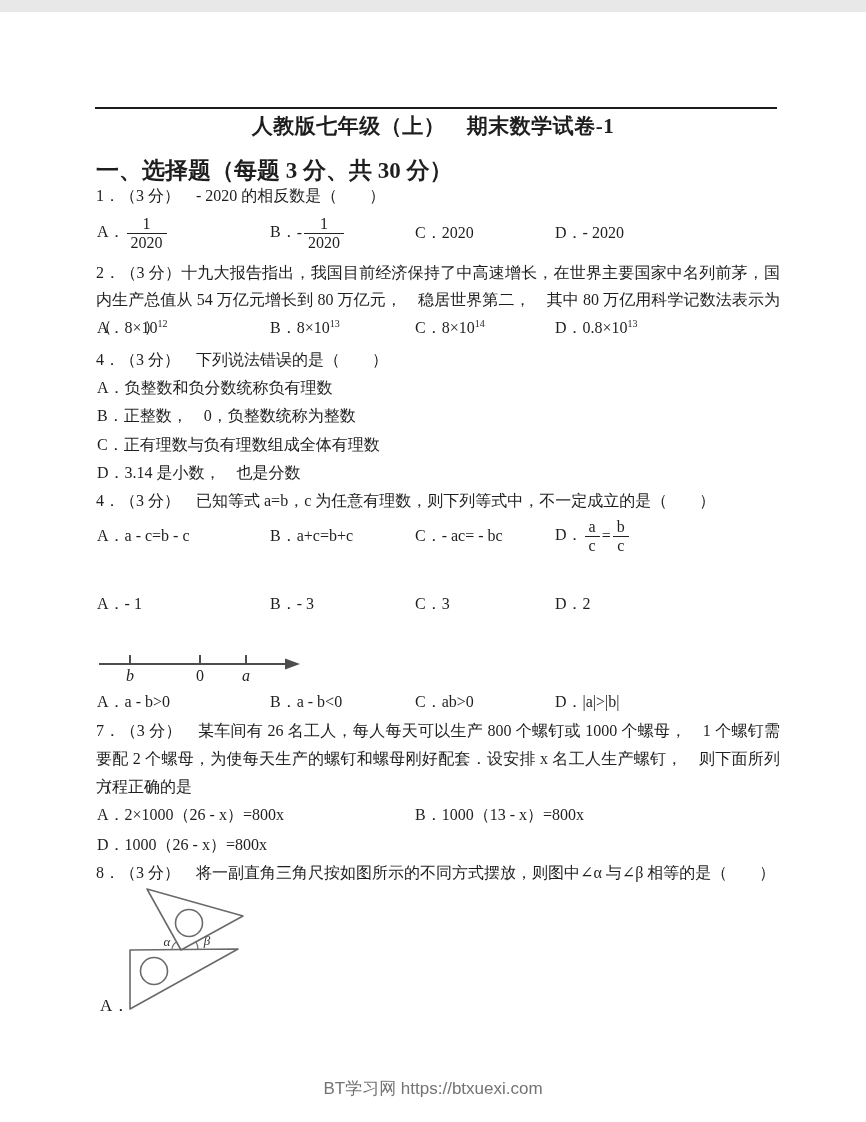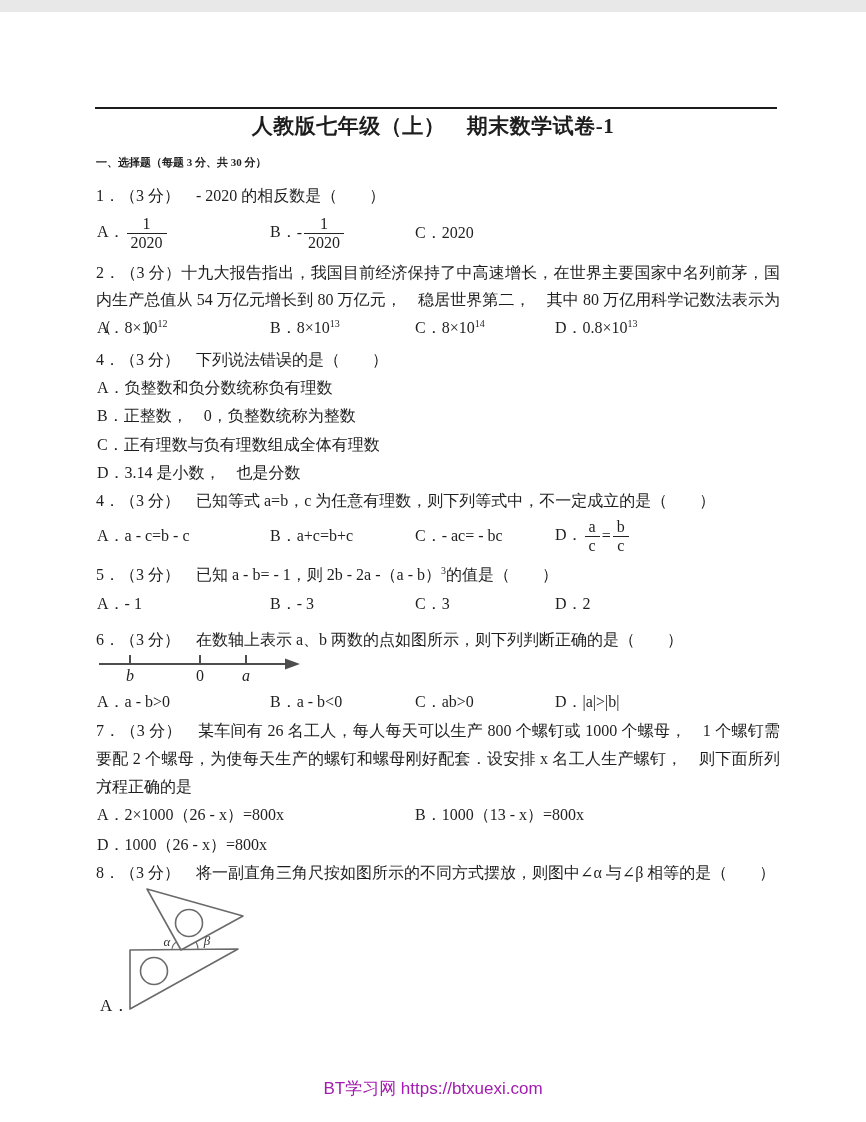--- a/index.html
+++ b/index.html
@@ -10,33 +10,33 @@
     margin: 12px auto;
     background: #ffffff;
     color: #1e1e1e;
     font-family: "Liberation Serif", "DejaVu Serif", serif;
     font-size: 16px;
     overflow: hidden;
   }
   .abs { position: absolute; }
   .rule { left: 95px; top: 95px; width: 682px; height: 0; border-top: 2px solid #1c1c1c; }
   .title { left: 0; top: 100px; width: 866px; text-align: center; font-weight: 700; font-size: 21px; letter-spacing: 0.5px; }
-  .sec-heading { left: 96px; top: 143px; font-weight: 700; font-size: 11px; }
+  .sec-heading { left: 96px; top: 143px; font-weight: 700; font-size: 23px; }
   .stem { left: 96px; width: 684px; line-height: 27px; text-align: justify; }
   .line1 { line-height: 22px; }
   .opts4 { left: 97px; width: 684px; display: grid; grid-template-columns: 173px 145px 140px 1fr; align-items: center; }
   .opts2 { left: 97px; width: 684px; display: grid; grid-template-columns: 318px 1fr; align-items: center; }
   .optline { left: 97px; width: 684px; }
   .frac { display: inline-block; vertical-align: middle; text-align: center; line-height: 1.12; margin: 0 2px; }
   .frac .num { display: block; padding: 0 4px; }
   .frac .den { display: block; padding: 0 4px; border-top: 1.5px solid #222; }
   sup.e { font-size: 10px; line-height: 0; vertical-align: super; }
   .sign { vertical-align: middle; }
   .fig-label { font-size: 17px; }
-  .footer { left: 0; top: 1065px; width: 866px; text-align: center; color: #a21caf;
+  .footer { left: 0; top: 1065px; width: 866px; text-align: center; color: #737373;
             font-family: "Liberation Sans", "DejaVu Sans", sans-serif; font-size: 17px; }
   svg { display: block; }
   svg text { font-family: "Liberation Serif", "DejaVu Serif", serif; }
 </style>
 </head>
 <body>
 
 <div class="page">
 
   <div class="abs rule"></div>
@@ -47,20 +47,21 @@
 
   <div class="abs stem line1" style="top:173px">1．（3 分）　- 2020 的相反数是（　　）</div>
   <div class="abs opts4" style="top:196px; height:50px">
     <div>
       <span>A．</span><span class="frac"><span class="num">1</span><span class="den">2020</span></span>
     </div>
     <div>
       <span>B．</span><span class="sign">-</span><span class="frac"><span class="num">1</span><span class="den">2020</span></span>
     </div>
     <div>C．2020</div>
+    <div>D．- 2020</div>
   </div>
 
   <div class="abs stem" style="top:247px">2．（3 分）十九大报告指出，我国目前经济保持了中高速增长，在世界主要国家中名列前茅，国内生产总值从 54 万亿元增长到 80 万亿元，　稳居世界第二，　其中 80 万亿用科学记数法表示为（　　）</div>
   <div class="abs opts4 line1" style="top:305px">
     <div><span>A．</span><span>8×10</span><sup class="e">12</sup></div>
     <div><span>B．</span><span>8×10</span><sup class="e">13</sup></div>
     <div><span>C．</span><span>8×10</span><sup class="e">14</sup></div>
     <div><span>D．</span><span>0.8×10</span><sup class="e">13</sup></div>
   </div>
 
@@ -73,31 +74,27 @@
   <div class="abs stem line1" style="top:478px">4．（3 分）　已知等式 a=b，c 为任意有理数，则下列等式中，不一定成立的是（　　）</div>
   <div class="abs opts4" style="top:498px; height:52px">
     <div>A．a - c=b - c</div>
     <div>B．a+c=b+c</div>
     <div>C．- ac= - bc</div>
     <div>
       <span>D．</span><span class="frac"><span class="num">a</span><span class="den">c</span></span><span class="sign">=</span><span class="frac"><span class="num">b</span><span class="den">c</span></span>
     </div>
   </div>
 
-  <div class="abs stem line1" style="top:552px">
-    <span>5．（3 分）　已知 a - b= - 1，则 2b - 2a -（a - b）</span><sup class="e">3</sup><span>的值是（　　）</span>
-  </div>
   <div class="abs opts4 line1" style="top:581px">
     <div>A．- 1</div>
     <div>B．- 3</div>
     <div>C．3</div>
     <div>D．2</div>
   </div>
 
-  <div class="abs stem line1" style="top:617px">6．（3 分）　在数轴上表示 a、b 两数的点如图所示，则下列判断正确的是（　　）</div>
   <svg class="abs" style="left:96px; top:636px" width="215" height="38" viewBox="0 0 215 38">
     <line x1="3" y1="16" x2="194" y2="16" stroke="#4d4d4d" stroke-width="2"></line>
     <polygon points="204,16 189,10.5 189,21.5" fill="#4d4d4d"></polygon>
     <line x1="34" y1="7" x2="34" y2="16" stroke="#4d4d4d" stroke-width="2"></line>
     <line x1="104" y1="7" x2="104" y2="16" stroke="#4d4d4d" stroke-width="2"></line>
     <line x1="150" y1="7" x2="150" y2="16" stroke="#4d4d4d" stroke-width="2"></line>
     <text x="34" y="33" text-anchor="middle" font-size="16" font-style="italic" fill="#222">b</text>
     <text x="104" y="33" text-anchor="middle" font-size="16" fill="#222">0</text>
     <text x="150" y="33" text-anchor="middle" font-size="16" font-style="italic" fill="#222">a</text>
   </svg>

